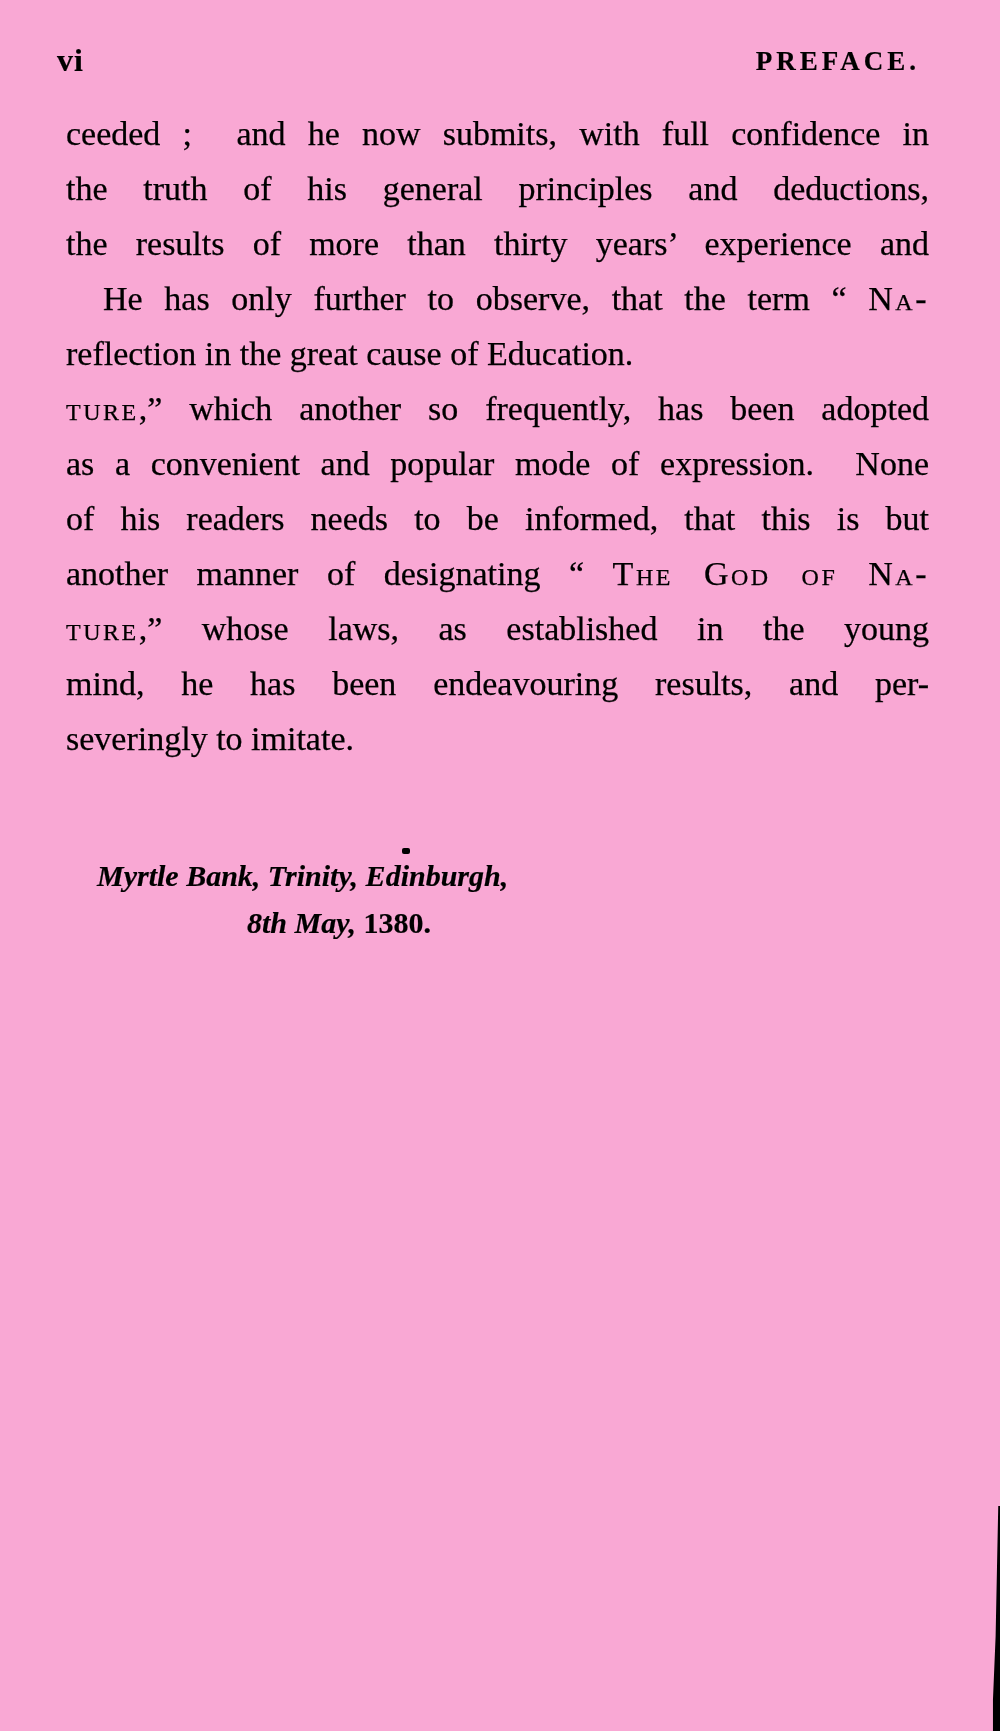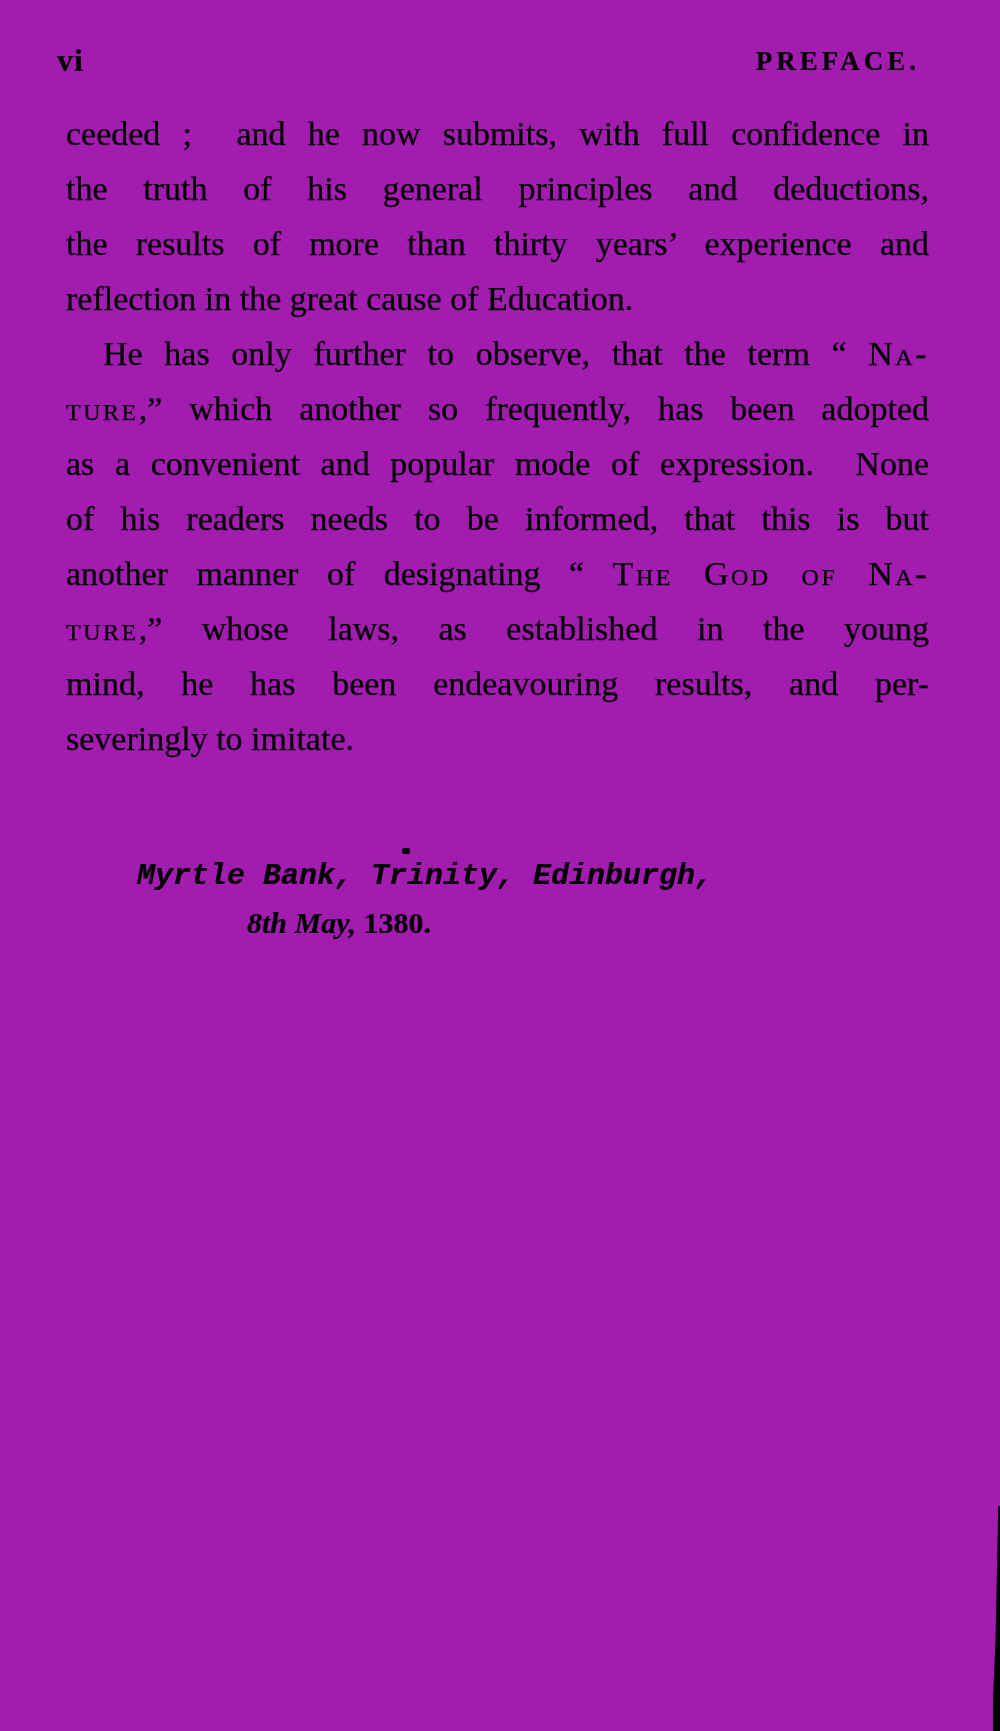--- a/index.html
+++ b/index.html
@@ -4,21 +4,21 @@
 <style>
   html, body { margin: 0; padding: 0; }
   body {
     width: 1000px; height: 1731px;
     background: #ffffff;
     position: relative;
     overflow: hidden;
     font-family: "Liberation Serif", "DejaVu Serif", serif;
     color: #000000;
   }
-  .page { position: absolute; inset: 0; background: #a21caf; }
+  .page { position: absolute; inset: 0; background: #f9a8d4; }
 
   
   .header-row {
     position: absolute;
     left: 57px; top: 40px; width: 863px; height: 40px;
   }
   .folio {
     position: absolute; left: 0; top: 2px;
     font-size: 32px; font-weight: bold; letter-spacing: 1px;
     -webkit-text-stroke: 0.2px #000;
@@ -46,21 +46,21 @@
   .ln.indent { text-indent: 37px; }
   .sc { font-variant: small-caps; letter-spacing: 2.5px; }
 
   
   .signature {
     position: absolute; left: 57px; top: 858px; width: 700px;
     font-style: italic; font-weight: bold;
     font-size: 30px; line-height: 36px;
     -webkit-text-stroke: 0.2px #000;
   }
-  .sig1 { margin-left: 80px; font-family: Liberation Mono, monospace; }
+  .sig1 { margin-left: 40px; }
   .sig2 { margin-left: 190px; margin-top: 11px; }
   .upright { font-style: normal; }
 
   
   .ink-dot {
     position: absolute; left: 402px; top: 848px;
     width: 8px; height: 6px; background: #000; border-radius: 2px;
   }
   .scan-edge {
     position: absolute; right: 0; top: 1506px;
@@ -75,23 +75,23 @@
 
   <div class="header-row">
     <span class="folio">vi</span>
     <span class="running-title">PREFACE.</span>
   </div>
 
   <div class="textblock">
     <div class="ln"><span>ceeded ;&nbsp; and he now submits, with full confidence in</span></div>
     <div class="ln"><span>the truth of his general principles and deductions,</span></div>
     <div class="ln"><span>the results of more than thirty years’ experience and</span></div>
+    <div class="ln indent"><span>He has only further to observe, that the term “ </span><span class="sc">Na-</span></div>
+
     <div class="ln last"><span>reflection in the great cause of Education.</span></div>
-
-    <div class="ln indent"><span>He has only further to observe, that the term “ </span><span class="sc">Na-</span></div>
     <div class="ln"><span class="sc">ture</span><span>,” which another so frequently, has been adopted</span></div>
     <div class="ln"><span>as a convenient and popular mode of expression.&nbsp; None</span></div>
     <div class="ln"><span>of his readers needs to be informed, that this is but</span></div>
     <div class="ln"><span>another manner of designating “ </span><span class="sc">The God of Na-</span></div>
     <div class="ln"><span class="sc">ture</span><span>,” whose laws, as established in the young</span></div>
     <div class="ln"><span>mind, he has been endeavouring results, and per-</span></div>
     <div class="ln last"><span>severingly to imitate.</span></div>
   </div>
 
   <div class="signature">

